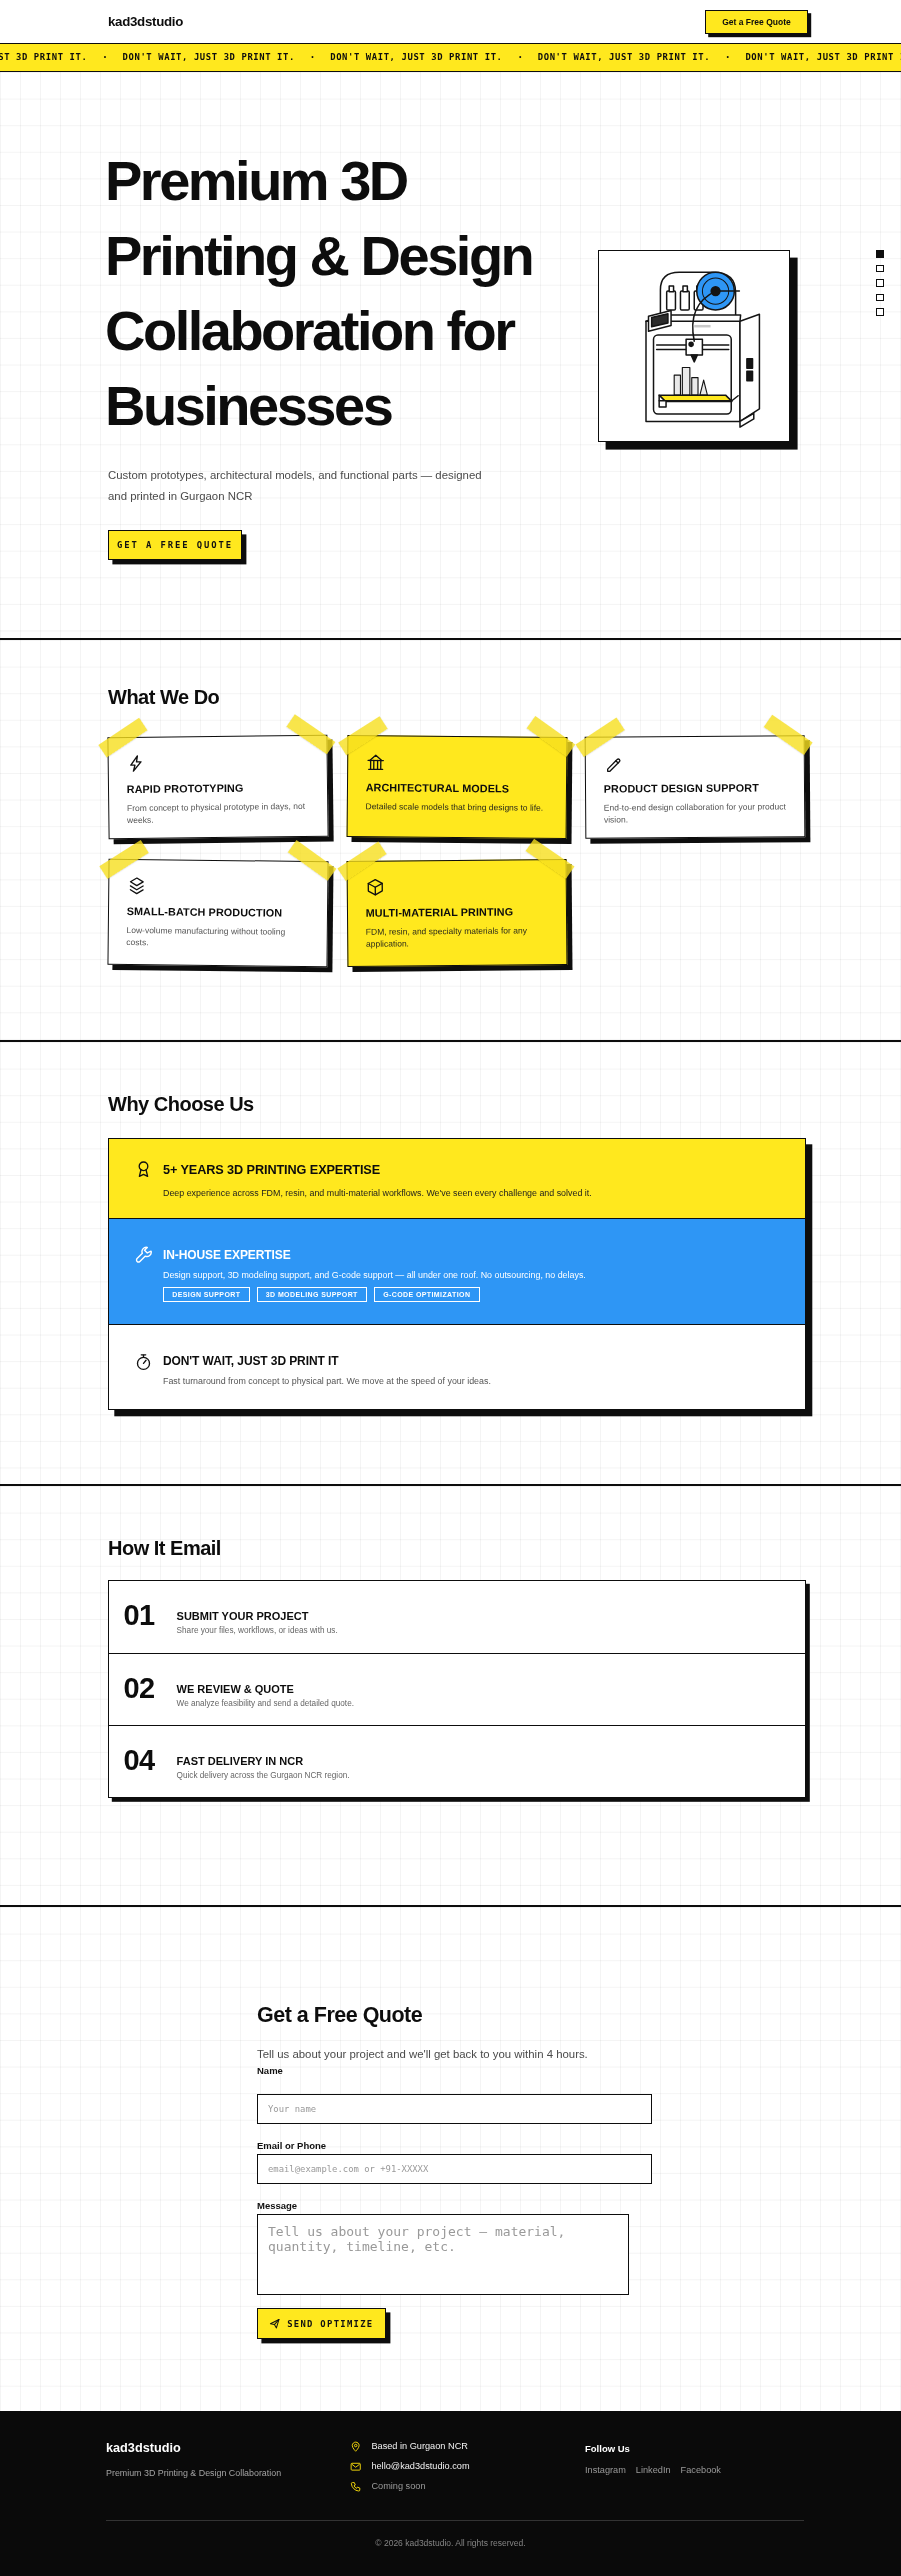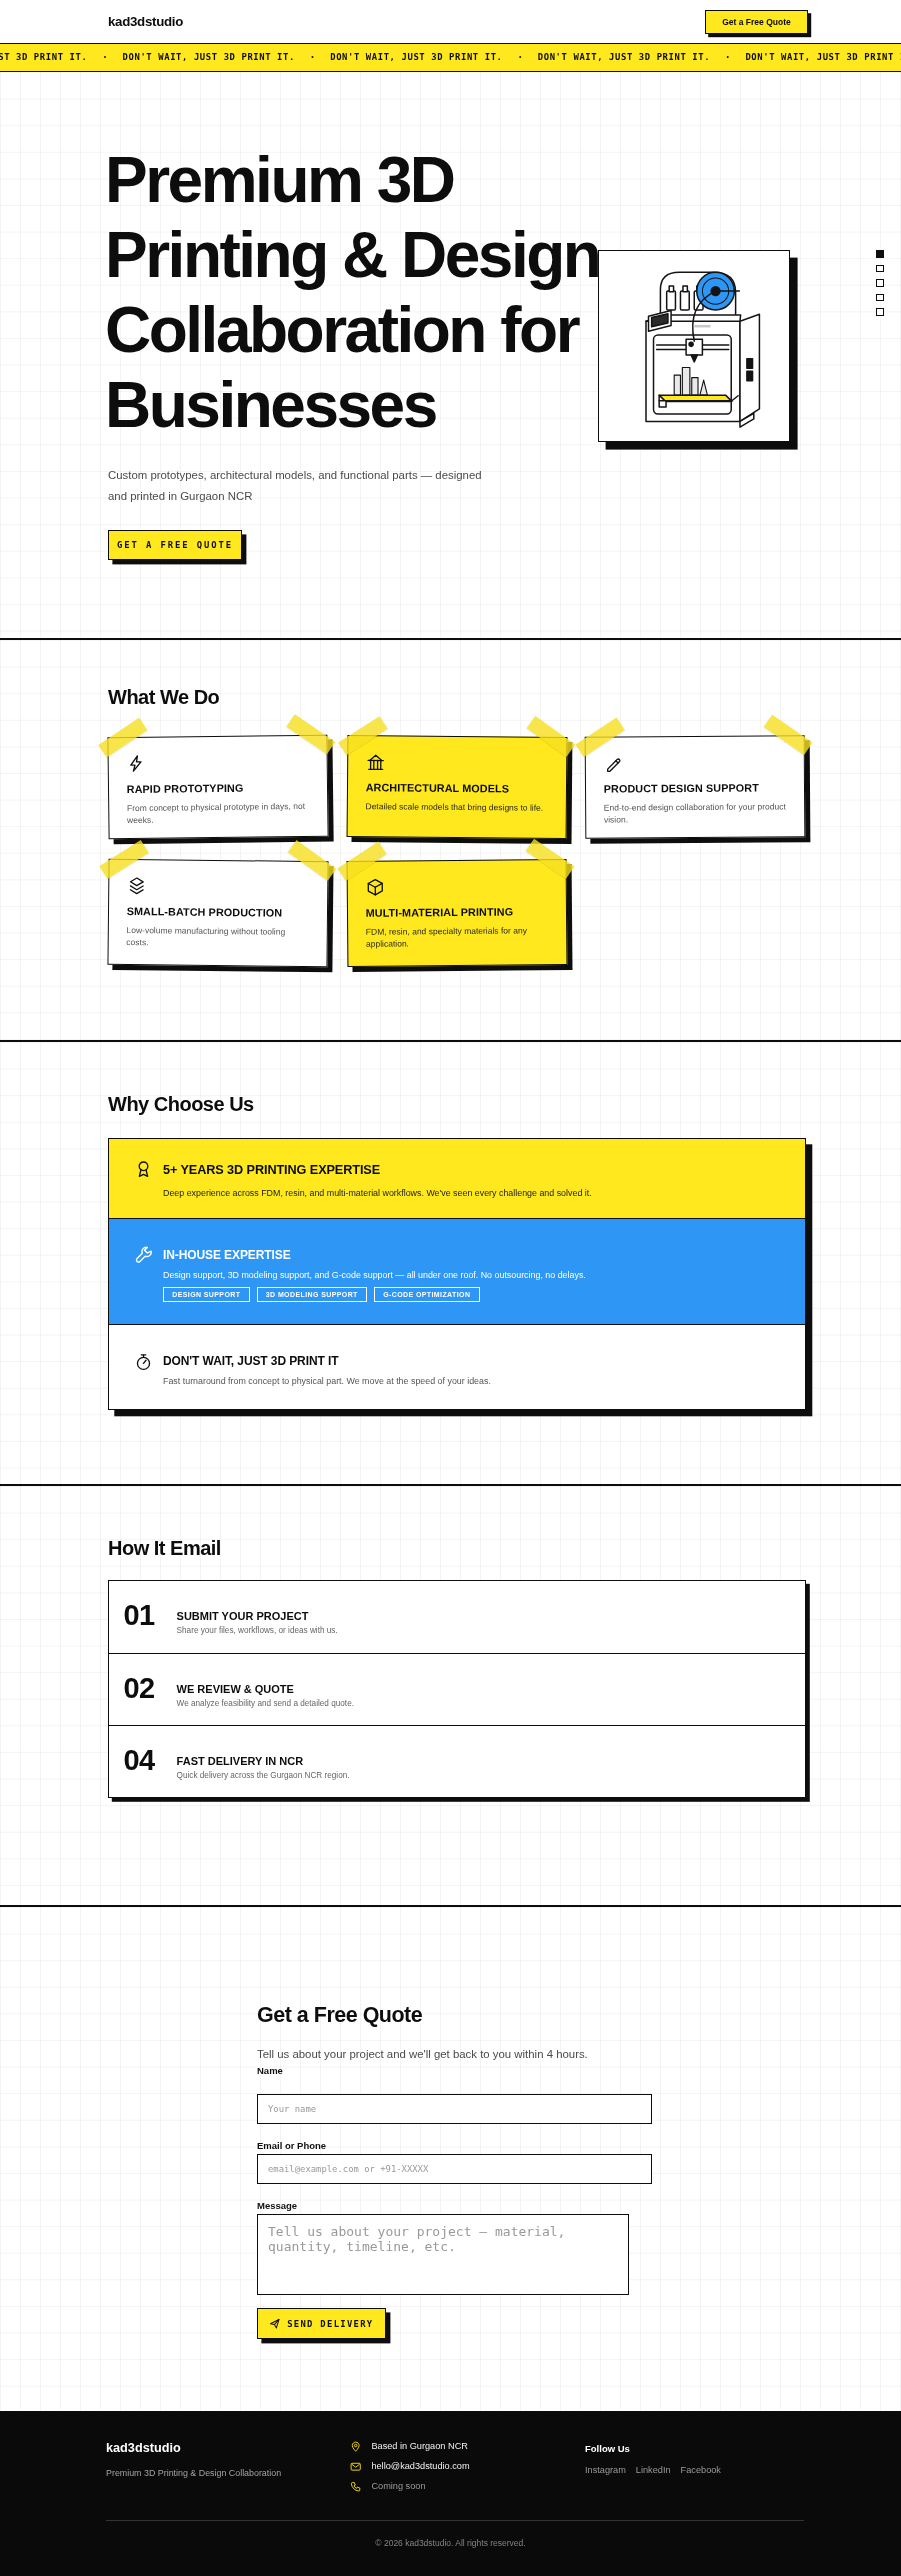--- a/index.html
+++ b/index.html
@@ -28,21 +28,21 @@
   .gridbg { background-color:#fff;
     background-image:linear-gradient(to right, rgba(0,0,0,0.045) 0.6px, transparent 0.6px),
                      linear-gradient(to bottom, rgba(0,0,0,0.045) 0.6px, transparent 0.6px);
     background-size:20px 26.6px, 20px 26.6px; }
   .section { position:relative; width:100%; }
   .bordered-top { border-top:2.5px solid #0d0d0d; }
   .h2 { font-size:20px; font-weight:700; letter-spacing:-0.5px; color:#0d0d0d; }
 
   
   .hero { height:566px; }
-  .hero-title { left:105px; top:71px; font-size:64px; line-height:75px; font-weight:700;
+  .hero-title { left:105px; top:71px; font-size:56px; line-height:75px; font-weight:700;
     letter-spacing:-2.5px; color:#0d0d0d; }
   .hero-sub { left:108px; top:393px; width:380px; font-size:11.4px; line-height:21px; color:#4a4a4a; }
   .hero-cta { left:108px; top:458px; width:134px; height:30px; background:#FFE81E;
     border:1.6px solid #0d0d0d; box-shadow:4.4px 4.4px 0 #0d0d0d; display:flex; align-items:center; justify-content:center;
     font-family:"DejaVu Sans Mono", monospace; font-size:8.9px; font-weight:700; letter-spacing:1.9px; cursor:pointer; }
   .hero-illo { left:598px; top:178px; width:192px; height:192px; background:#fff;
     border:1.9px solid #0d0d0d; box-shadow:7.6px 7.6px 0 #0d0d0d; }
   .pager { left:876px; top:178px; display:flex; flex-direction:column; gap:7px; }
   .pager-dot { width:7.6px; height:7.6px; border:1.6px solid #0d0d0d; background:#fff; cursor:pointer; }
   .pager-dot.active { background:#0d0d0d; }
@@ -373,21 +373,21 @@
     <label class="f-label" style="top:293px;">Message</label>
     <textarea class="f-area" style="top: 307px;" placeholder="Tell us about your project — material, quantity, timeline, etc."></textarea>
 
     <div class="send-btn">
       <svg width="11.4" height="11.4" viewBox="0 0 20 20">
           <g fill="none" stroke="#111" stroke-width="1.8" stroke-linejoin="round" stroke-linecap="round">
             <path d="M2.5 10 L17.5 2.5 13 17.5 9.5 11.5 Z"></path>
             <path d="M9.5 11.5 L17.5 2.5"></path>
           </g>
         </svg>
-      <span>SEND DELIVERY</span>
+      <span>SEND OPTIMIZE</span>
     </div>
   </div>
 
   <div class="section footer">
     <div class="abs ft-logo">kad3dstudio</div>
     <div class="abs ft-tag">Premium 3D Printing &amp; Design Collaboration</div>
 
     <div class="ft-row" style="top:30px;">
       <svg width="11.4" height="11.4" viewBox="0 0 20 20">
           <g fill="none" stroke="#F5D90A" stroke-width="1.7">

